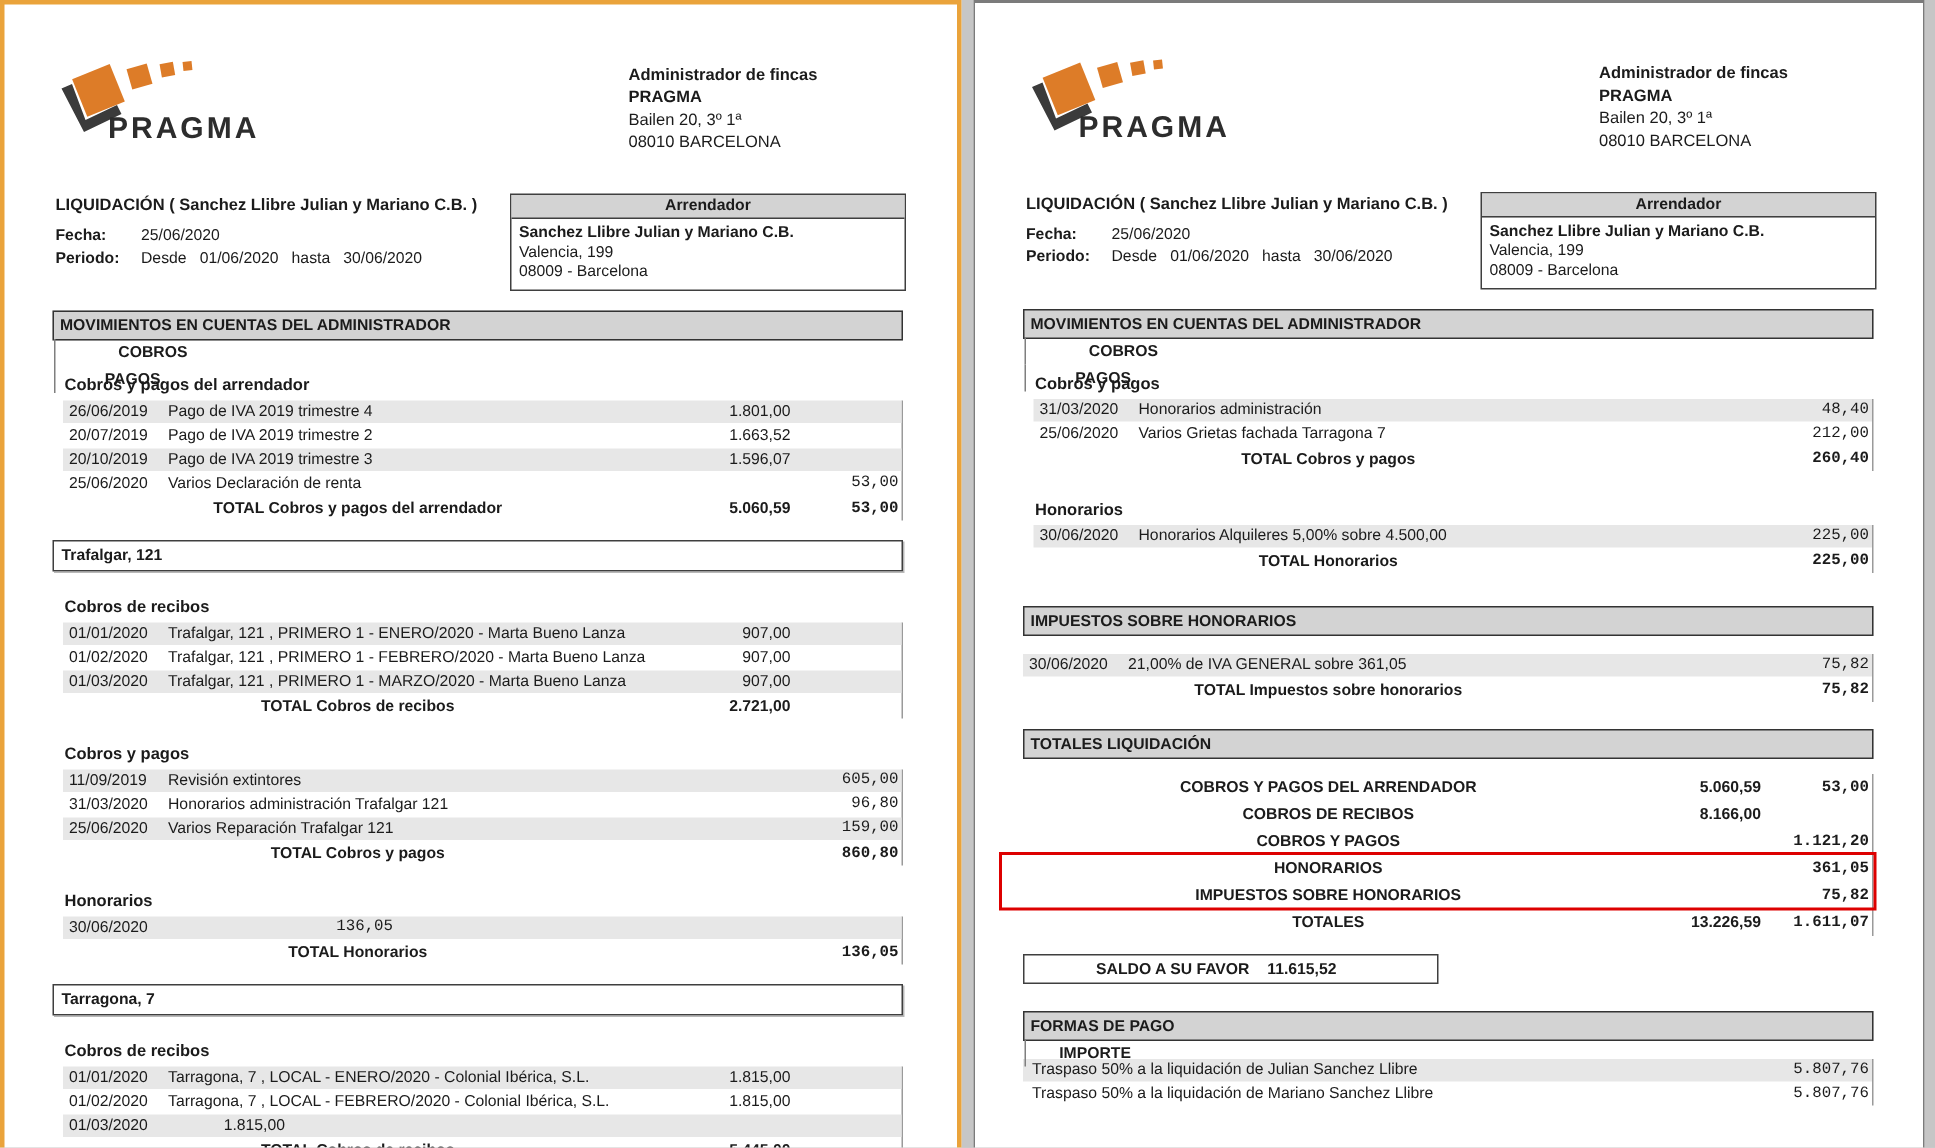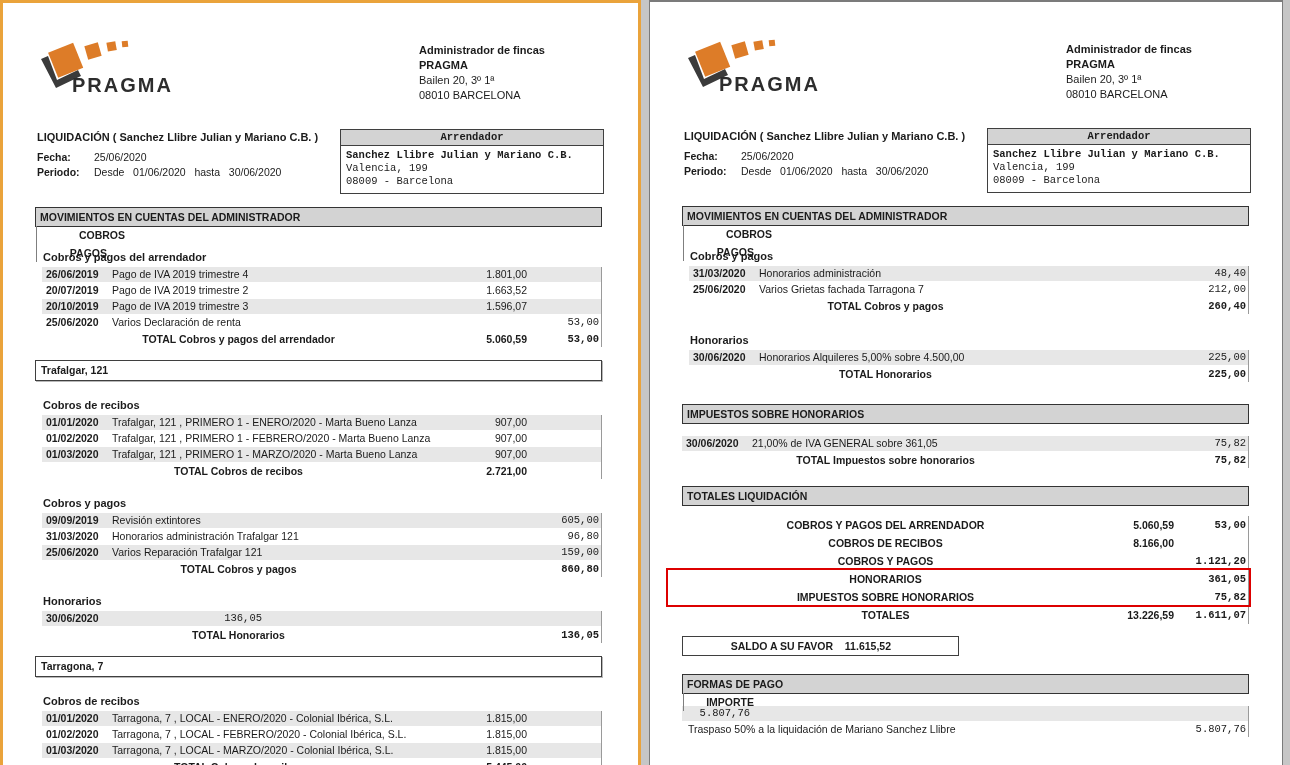--- a/index.html
+++ b/index.html
@@ -16,42 +16,42 @@
   
   .page-header { position:relative; height:204px; }
   .logo { position:absolute; left:0; top:34px; }
   .admin-block { position:absolute; left:384px; top:40px; font-size:11px; line-height:15px; }
   .admin-block .b { font-weight:bold; }
   .liq-block { position:absolute; left:2px; top:127px; width:300px; font-size:10.5px; line-height:15px; }
   .liq-title { font-weight:bold; font-size:11px; margin-bottom:5px; }
   .kv { display:flex; }
   .kv .k { font-weight:bold; width:57px; }
   .pre { white-space:pre; }
-  .arrendador-box { position:absolute; left:305px; top:126px; width:262px; border:1px solid #3f3f3f; background:#fff;font-family:Liberation Mono, monospace; }
+  .arrendador-box { position:absolute; left:305px; top:126px; width:262px; border:1px solid #3f3f3f; background:#fff; }
   .arrendador-title { background:#d3d3d3; border-bottom:1px solid #3f3f3f; text-align:center;
                       font-weight:bold; font-size:10.5px; height:15px; line-height:15px; }
   .arrendador-body { padding:3px 5px 5px 5px; font-size:10.5px; line-height:13px; }
   .arrendador-body .b { font-weight:bold; }
 
   
   .bar { display:flex; align-items:stretch; border:1px solid #333; background:#d3d3d3;
          height:18px; line-height:18px; font-size:10.5px; font-weight:bold;flex-direction:column; }
   .bar-title { flex:1; padding-left:4px; }
   .bar-cob { width:88px; text-align:right; padding-right:4px; border-left:1px solid #7f7f7f; }
   .bar-pag { width:70px; text-align:right; padding-right:4px; border-left:1px solid #7f7f7f; }
   .bar-spacer { width:70px; border-left:1px solid #7f7f7f; }
 
   
   .group { margin-top:22px; }
   .group-subtitle { font-weight:bold; font-size:11px; margin:0 0 3px 8px; line-height:13px; }
   .group-table { border-right:1px solid #9a9a9a; }
   .row { display:flex; height:15px; line-height:15px; margin:0 0 1px 7px; font-size:10.5px; }
   .flush .row { margin-left:0; }
   .rows .row:nth-of-type(odd) { background:#e7e7e7; }
-  .c-date { flex:none; width:60px; padding-left:4px;font-weight:bold; }
+  .c-date { flex:none; width:60px; padding-left:4px; }
   .c-desc { flex:1; padding-left:6px; }
   .c-cob  { flex:none; width:84px; text-align:right; padding-right:4px; }
   .c-pag  { flex:none; width:68px; text-align:right; padding-right:2px;font-family:Liberation Mono, monospace; }
   .total-row { display:flex; height:16px; line-height:16px; font-weight:bold; font-size:10.5px; margin-left:7px; }
   .t-label { flex:1; text-align:center; padding-right:8px; }
 
   .property-box { margin-top:13px; height:19px; line-height:19px; border:1px solid #3f3f3f;
                   font-weight:bold; font-size:10.5px; padding-left:5px; box-shadow:1px 1px 0 rgba(0,0,0,.28); }
 
   
@@ -191,21 +191,21 @@
           </div>
         </div>
       </section>
 
       <section class="group mt18">
         <div class="group-subtitle">Cobros y pagos</div>
         <div class="group-table">
           <div class="rows">
 
               <div class="row">
-                <span class="c-date">09/09/2019</span>
+                <span class="c-date">11/09/2019</span>
                 <span class="c-desc">Revisión extintores</span>
                 <span class="c-cob"></span>
                 <span class="c-pag">605,00</span>
               </div>
 
               <div class="row">
                 <span class="c-date">31/03/2020</span>
                 <span class="c-desc">Honorarios administración Trafalgar 121</span>
                 <span class="c-cob"></span>
                 <span class="c-pag">96,80</span>
@@ -261,21 +261,20 @@
 
               <div class="row">
                 <span class="c-date">01/02/2020</span>
                 <span class="c-desc">Tarragona, 7 , LOCAL - FEBRERO/2020 - Colonial Ibérica, S.L.</span>
                 <span class="c-cob">1.815,00</span>
                 <span class="c-pag"></span>
               </div>
 
               <div class="row">
                 <span class="c-date">01/03/2020</span>
-                <span class="c-desc">Tarragona, 7 , LOCAL - MARZO/2020 - Colonial Ibérica, S.L.</span>
                 <span class="c-cob">1.815,00</span>
                 <span class="c-pag"></span>
               </div>
             </div>
           <div class="total-row">
             <span class="t-label">TOTAL Cobros de recibos</span>
             <span class="c-cob">5.445,00</span>
             <span class="c-pag"></span>
           </div>
         </div>
@@ -446,20 +445,21 @@
 
       <div class="bar mt18">
         <span class="bar-title">FORMAS DE PAGO</span>
         <span class="bar-pag">IMPORTE</span>
       </div>
 
       <div class="group-table mt12">
         <div class="rows flush">
 
             <div class="row">
+              <span class="c-desc">Traspaso 50% a la liquidación de Julian Sanchez Llibre</span>
               <span class="c-pag">5.807,76</span>
             </div>
 
             <div class="row">
               <span class="c-desc">Traspaso 50% a la liquidación de Mariano Sanchez Llibre</span>
               <span class="c-pag">5.807,76</span>
             </div>
           </div>
       </div>
     </div>

